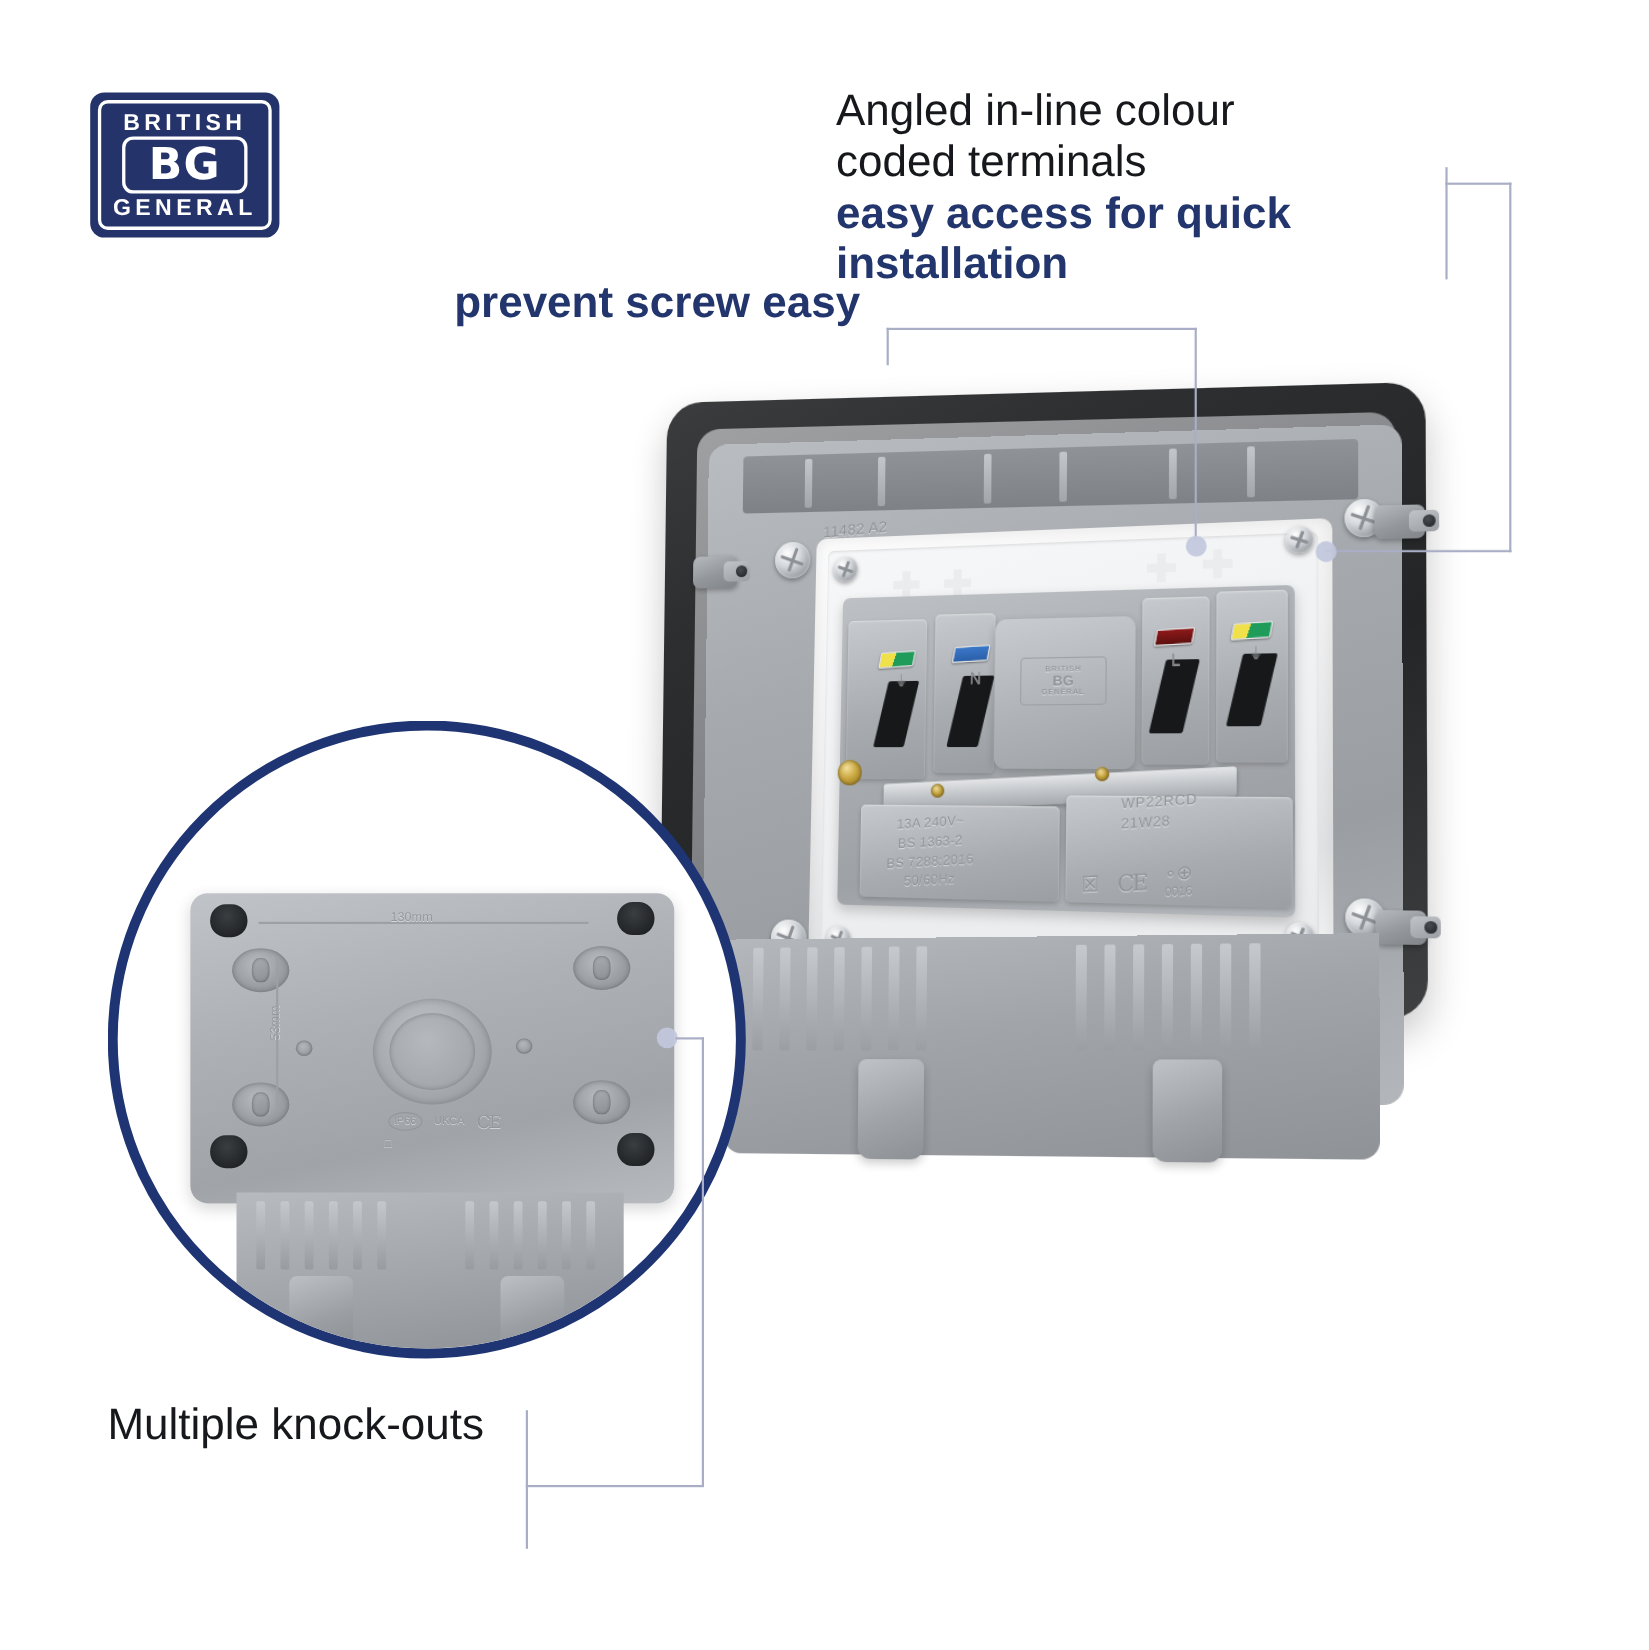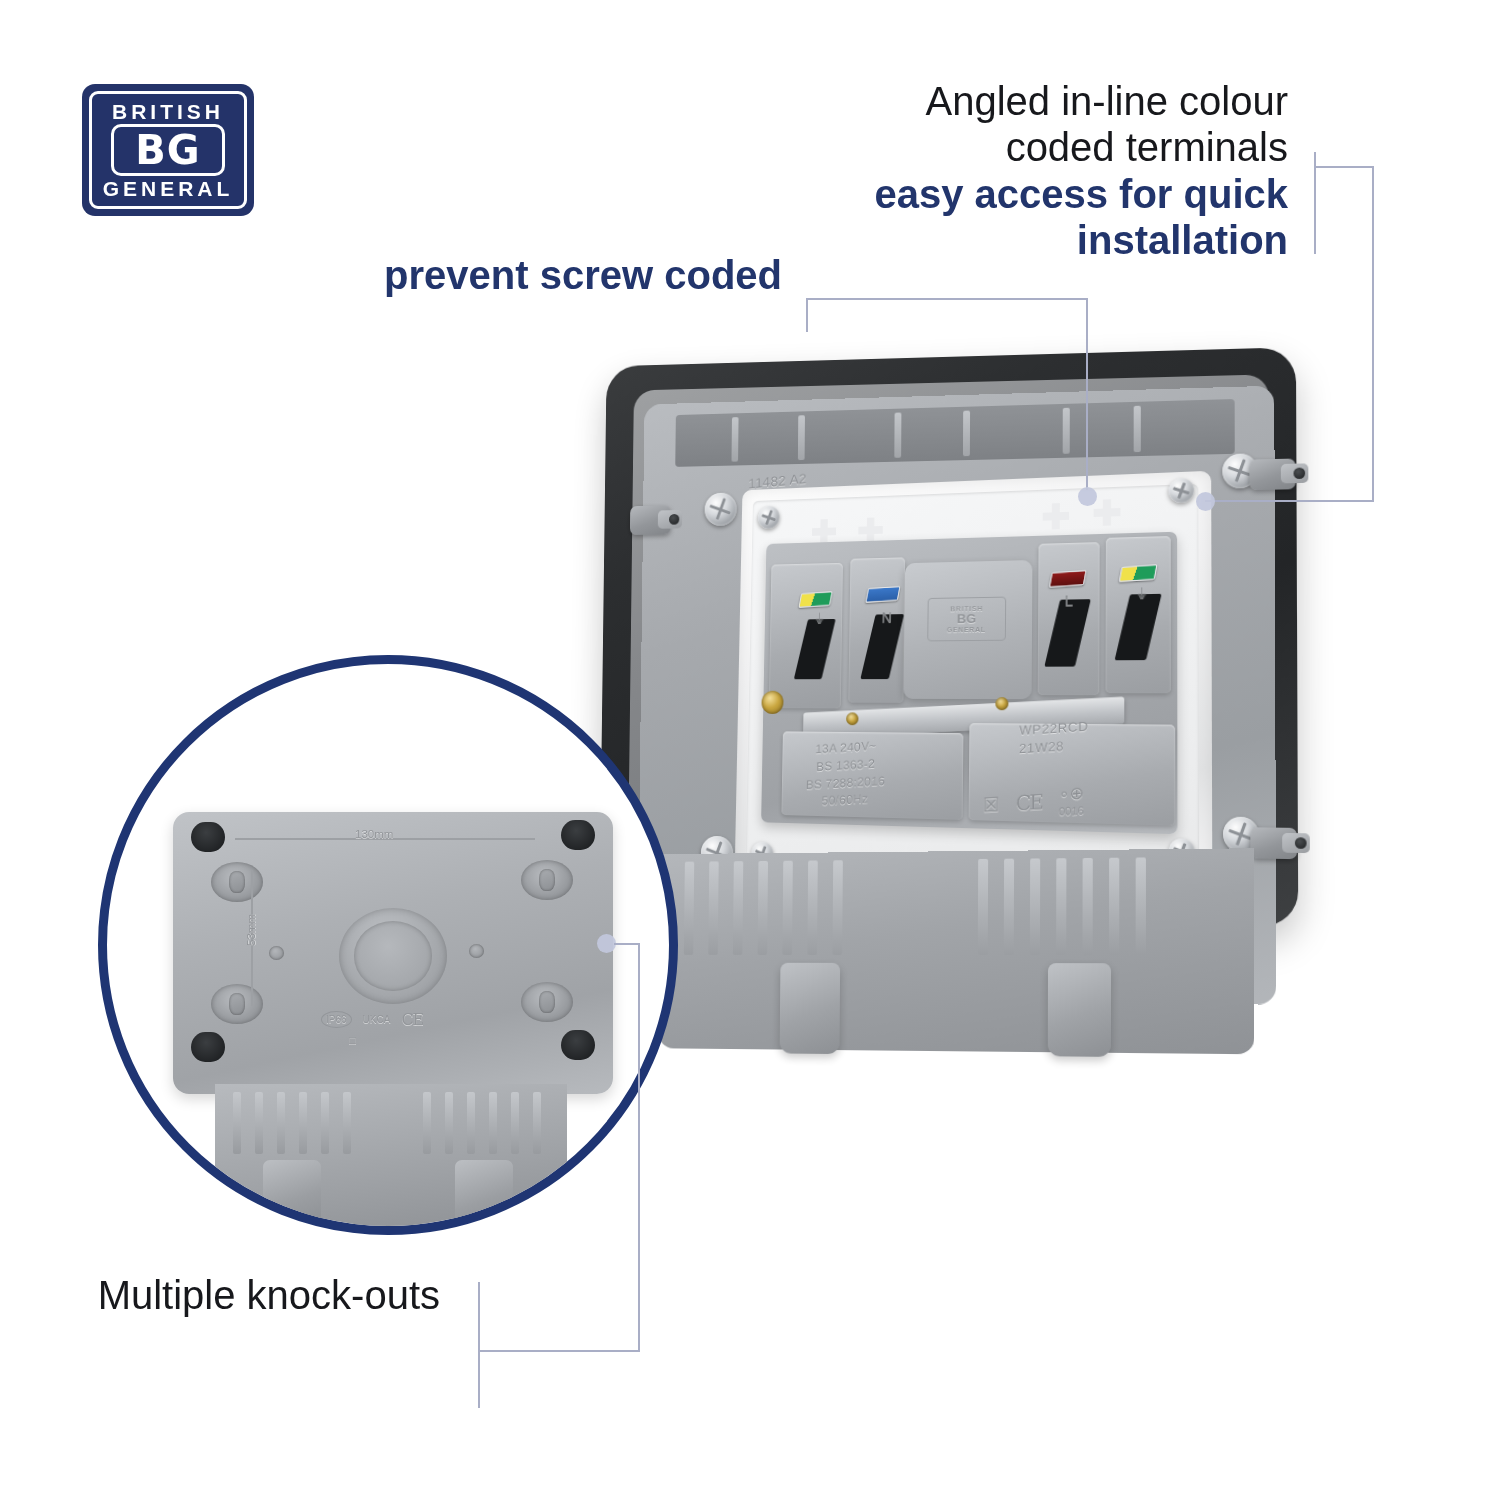--- a/index.html
+++ b/index.html
@@ -40,21 +40,21 @@
   
   .callout { position: absolute; }
   .callout .c-light {
     color: #17181c; font-weight: 400; font-size: 40px; line-height: 1.16;
     white-space: pre-line;
   }
   .callout .c-bold {
     color: #22356c; font-weight: 700; font-size: 40px; line-height: 1.16;
     white-space: pre-line;
   }
-  #callout-terminals { left: 760px; top: 78px; width: 528px; text-align: right; }
+  #callout-terminals { left: 760px; top: 78px; width: 528px; }
   #callout-screws    { left: 300px; top: 252px; width: 482px; text-align: right; }
   #callout-knockouts { left: 20px;  top: 1272px; width: 420px; text-align: right; }
 
   
   .lead { position: absolute; background: #a9aec6; }
   .lead.h { height: 2px; }
   .lead.v { width: 2px; }
   .dot {
     position: absolute; width: 19px; height: 19px; border-radius: 50%;
     background: #c2c7dd; opacity: .93;
@@ -474,21 +474,21 @@
         <div class="pilot" style="left:96px;  top:134px;"></div>
         <div class="pilot" style="left:296px; top:132px;"></div>
 
         <div class="dim-rule" style="left:62px; top:26px; width:300px; height:1.5px;"></div>
         <div class="dim-label" style="left:182px; top:16px;">130mm</div>
 
         <div class="dim-rule" style="left:78px; top:58px; width:1.5px; height:136px;"></div>
         <div class="dim-label" style="left:62px; top:112px; transform:rotate(-90deg);">53mm</div>
 
         <div class="rear-marks" style="left:148px; top:198px;">
-          <span style="font-size:10px;border:1px solid #93969a;border-radius:50%;padding:2px 4px;">IP66</span>
+          <span style="font-size:10px;border:1px solid #93969a;border-radius:50%;padding:2px 4px;margin-left:32px;">IP66</span>
           <span style="font-size:10px;">UKCA</span>
           <span style="font-size:16px;letter-spacing:-1px;font-family:'DejaVu Serif',serif;">CE</span>
         </div>
         <div class="dim-label" style="left:176px; top:222px;">□</div>
       </div>
 
       <div class="rear-base">
         <div class="rb-rib" style="left:18px"></div>
         <div class="rb-rib" style="left:40px"></div>
         <div class="rb-rib" style="left:62px"></div>
@@ -508,21 +508,21 @@
   </div>
 
   <div class="callout" id="callout-terminals">
     <div class="c-light">Angled in-line colour
 coded terminals</div>
     <div class="c-bold">easy access for quick
 installation</div>
   </div>
 
   <div class="callout" id="callout-screws">
-    <div class="c-bold">prevent screw coded</div>
+    <div class="c-bold">prevent screw easy</div>
   </div>
 
   <div class="callout" id="callout-knockouts">
     <div class="c-light">Multiple knock-outs</div>
   </div>
 
   <div class="lead v" style="left:1314px; top:152px; height:102px;"></div>
   <div class="lead h" style="left:1314px; top:166px; width:60px;"></div>
   <div class="lead v" style="left:1372px; top:166px; height:336px;"></div>
   <div class="lead h" style="left:1205px; top:500px; width:169px;"></div>

